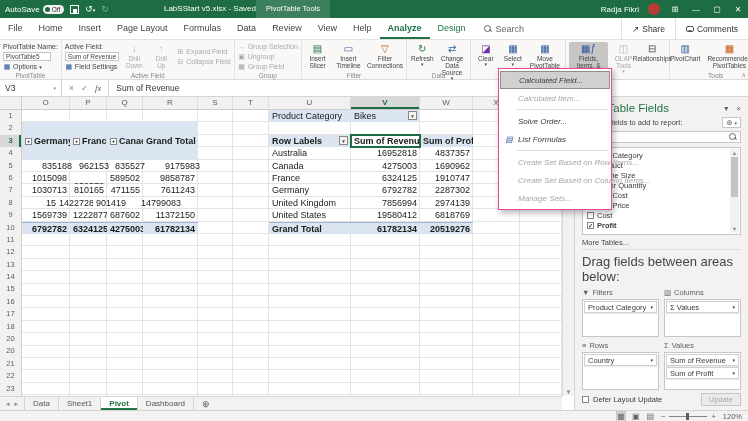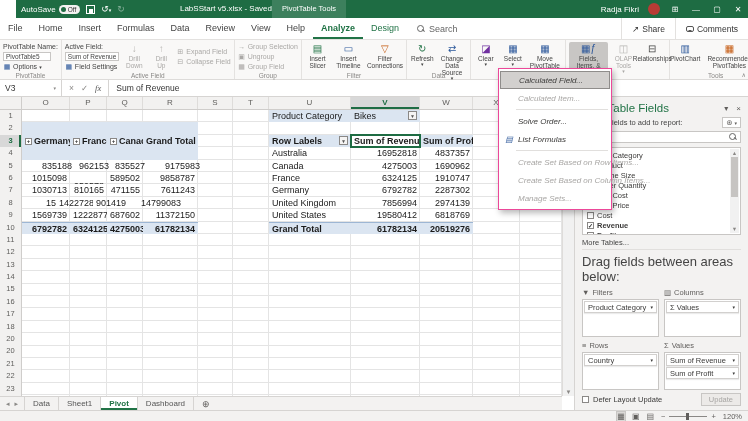--- a/index.html
+++ b/index.html
@@ -1,21 +1,21 @@
 <!DOCTYPE html>
 <html><head>
 <meta charset="utf-8">
 <style>
   * { margin:0; padding:0; box-sizing:border-box; }
   html,body { background:#e8e8e8; }
   #app { position:relative; width:748px; height:421px; background:#fff; overflow:hidden;
          font-family:"Liberation Sans", sans-serif; color:#3b3a39; }
 
   
-  .titlebar { position:absolute; top:0; left:16px; right:0; height:18px; background:#1e6c43; color:#fff;
+  .titlebar { position:absolute; top:0; left:0; right:0; height:18px; background:#1e6c43; color:#fff;
               font-size:8px; }
   .qat { position:absolute; left:5px; top:0; height:18px; display:flex; align-items:center; gap:6px; }
   .as-pill { display:flex; align-items:center; gap:3px; }
   .as-toggle { background:#f3f2f1; color:#333; border-radius:5px; height:9px; padding:0 4px 0 2px;
                display:flex; align-items:center; gap:2px; font-size:6.5px; }
   .as-dot { width:5px; height:5px; border-radius:50%; background:#1e6c43; }
   .save-ic { width:9px; height:9px; border:1px solid #fff; position:relative; }
   .save-ic::after { content:""; position:absolute; left:2px; bottom:0; width:4px; height:4px; background:#fff; }
   .tb-glyph { font-size:9px; line-height:18px; }
   .dim { opacity:.45; }
@@ -186,20 +186,21 @@
       <span class="winbtn">▢</span>
       <span class="winbtn">✕</span>
     </div>
   </div>
 
   <div class="tabrow">
     <div id="menu-tabs" style="display:flex">
         <div class="mtab">File</div>
         <div class="mtab">Home</div>
         <div class="mtab">Insert</div>
+        <div class="mtab">Page Layout</div>
         <div class="mtab">Formulas</div>
         <div class="mtab">Data</div>
         <div class="mtab">Review</div>
         <div class="mtab">View</div>
         <div class="mtab">Help</div>
         <div class="mtab ctx active">Analyze</div>
         <div class="mtab ctx">Design</div>
       </div>
     <div class="searchbox">
       <span class="mag"></span>
@@ -610,24 +611,20 @@
         <div class="fitem">
           <span class="cb"></span>
           <span>Unit Price</span>
         </div>
         <div class="fitem">
           <span class="cb"></span>
           <span>Cost</span>
         </div>
         <div class="fitem bold">
           <span class="cb">✓</span>
-          <span>Revenue</span>
-        </div>
-        <div class="fitem bold">
-          <span class="cb">✓</span>
           <span>Profit</span>
         </div>
       </div>
     <div class="more">More Tables...</div>
     <div class="drag-hint">Drag fields between areas below:</div>
     <div class="areas">
       <div class="area">
         <div class="ahdr">
             <span>▼</span>
             <span>Filters</span>

